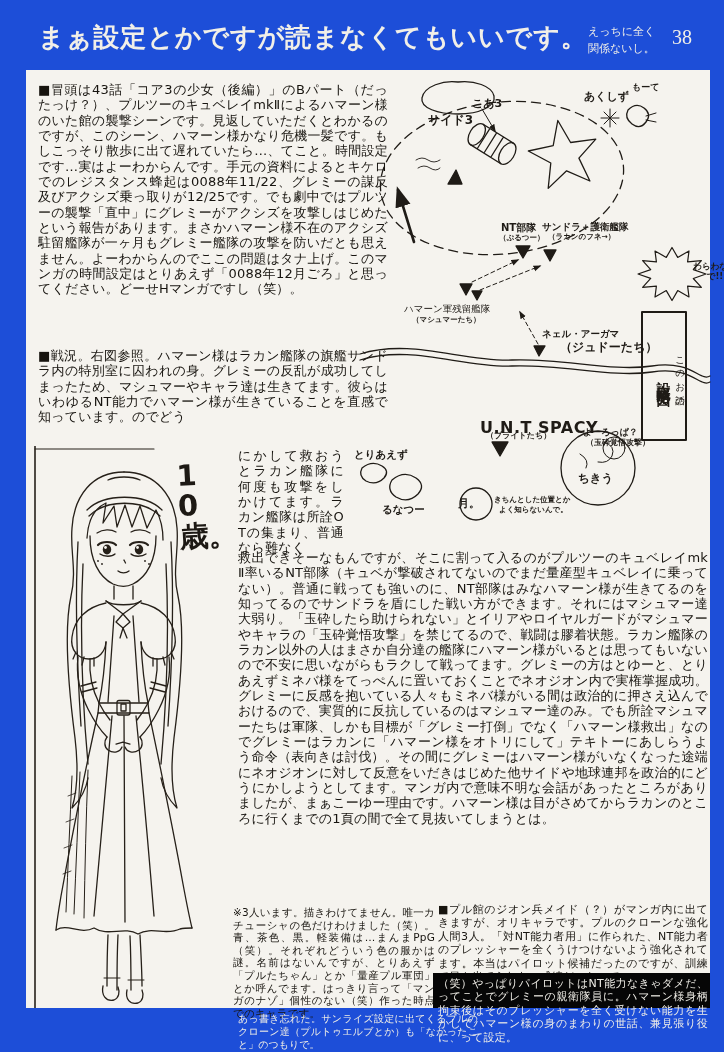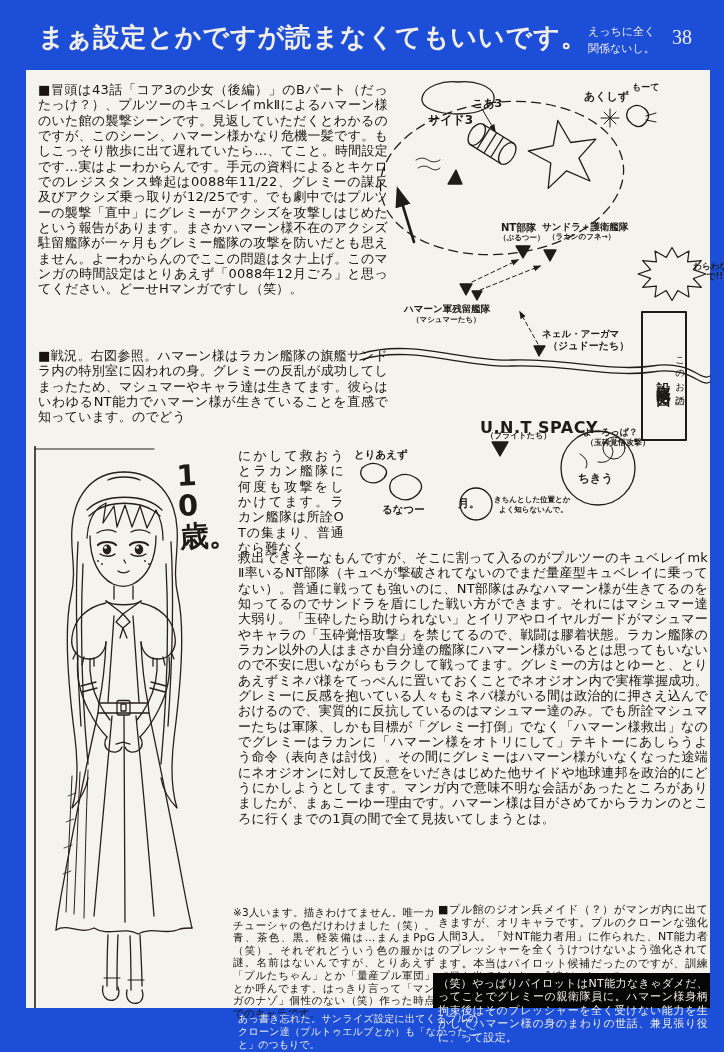--- a/index.html
+++ b/index.html
@@ -77,24 +77,24 @@
     position:absolute; white-space:nowrap; color:#1f1b16; font-weight:700;
   }
   .lb-side3   { left:76px;  top:12px;  font-size:12px; font-weight:bold;margin-top:24px; }
   .lb-core3   { left:120px; top:20px;  font-size:11px; }
   .lb-axis    { left:232px; top:13px;  font-size:11px; }
   .lb-axisnote{ left:280px; top:5px;   font-size:9px;  }
   .lb-nt      { left:149px; top:145px; font-size:10px; font-weight:bold; }
   .lb-ntsub   { left:147px; top:157px; font-size:7.5px; }
   .lb-sandra  { left:190px; top:145px; font-size:9.5px;text-align:right; }
   .lb-sandrasub{left:196px; top:156px; font-size:7.5px; }
-  .lb-remnant { left:52px;  top:227px; font-size:9.5px; font-weight:bold; }
+  .lb-remnant { left:52px;  top:227px; font-size:9.5px; font-weight:normal; }
   .lb-remnantsub{left:60px; top:239px; font-size:7.5px; }
   .lb-nahel   { left:190px; top:252px; font-size:9.5px;text-align:right; }
-  .lb-nahelsub{ left:196px; top:263px; font-size:10px; }
+  .lb-nahelsub{ left:208px; top:263px; font-size:12px; }
   .lb-unt     { left:128px; top:342px; font-size:16px; letter-spacing:.5px; }
   .lb-untsub  { left:134px; top:354px; font-size:8px; }
   .lb-solomon { left:2px;   top:372px; font-size:10.5px; }
   .lb-luna    { left:30px;  top:427px; font-size:10.5px; }
   .lb-moon    { left:106px; top:420px; font-size:11px; }
   .lb-moonnote1{left:142px; top:419px; font-size:7.5px; }
   .lb-moonnote2{left:147px; top:429px; font-size:7.5px; }
   .lb-earth   { left:226px; top:395px; font-size:11.5px; }
   .lb-europe  { left:231px; top:350px; font-size:9px; }
   .lb-europesub{left:234px; top:361px; font-size:8px; }

